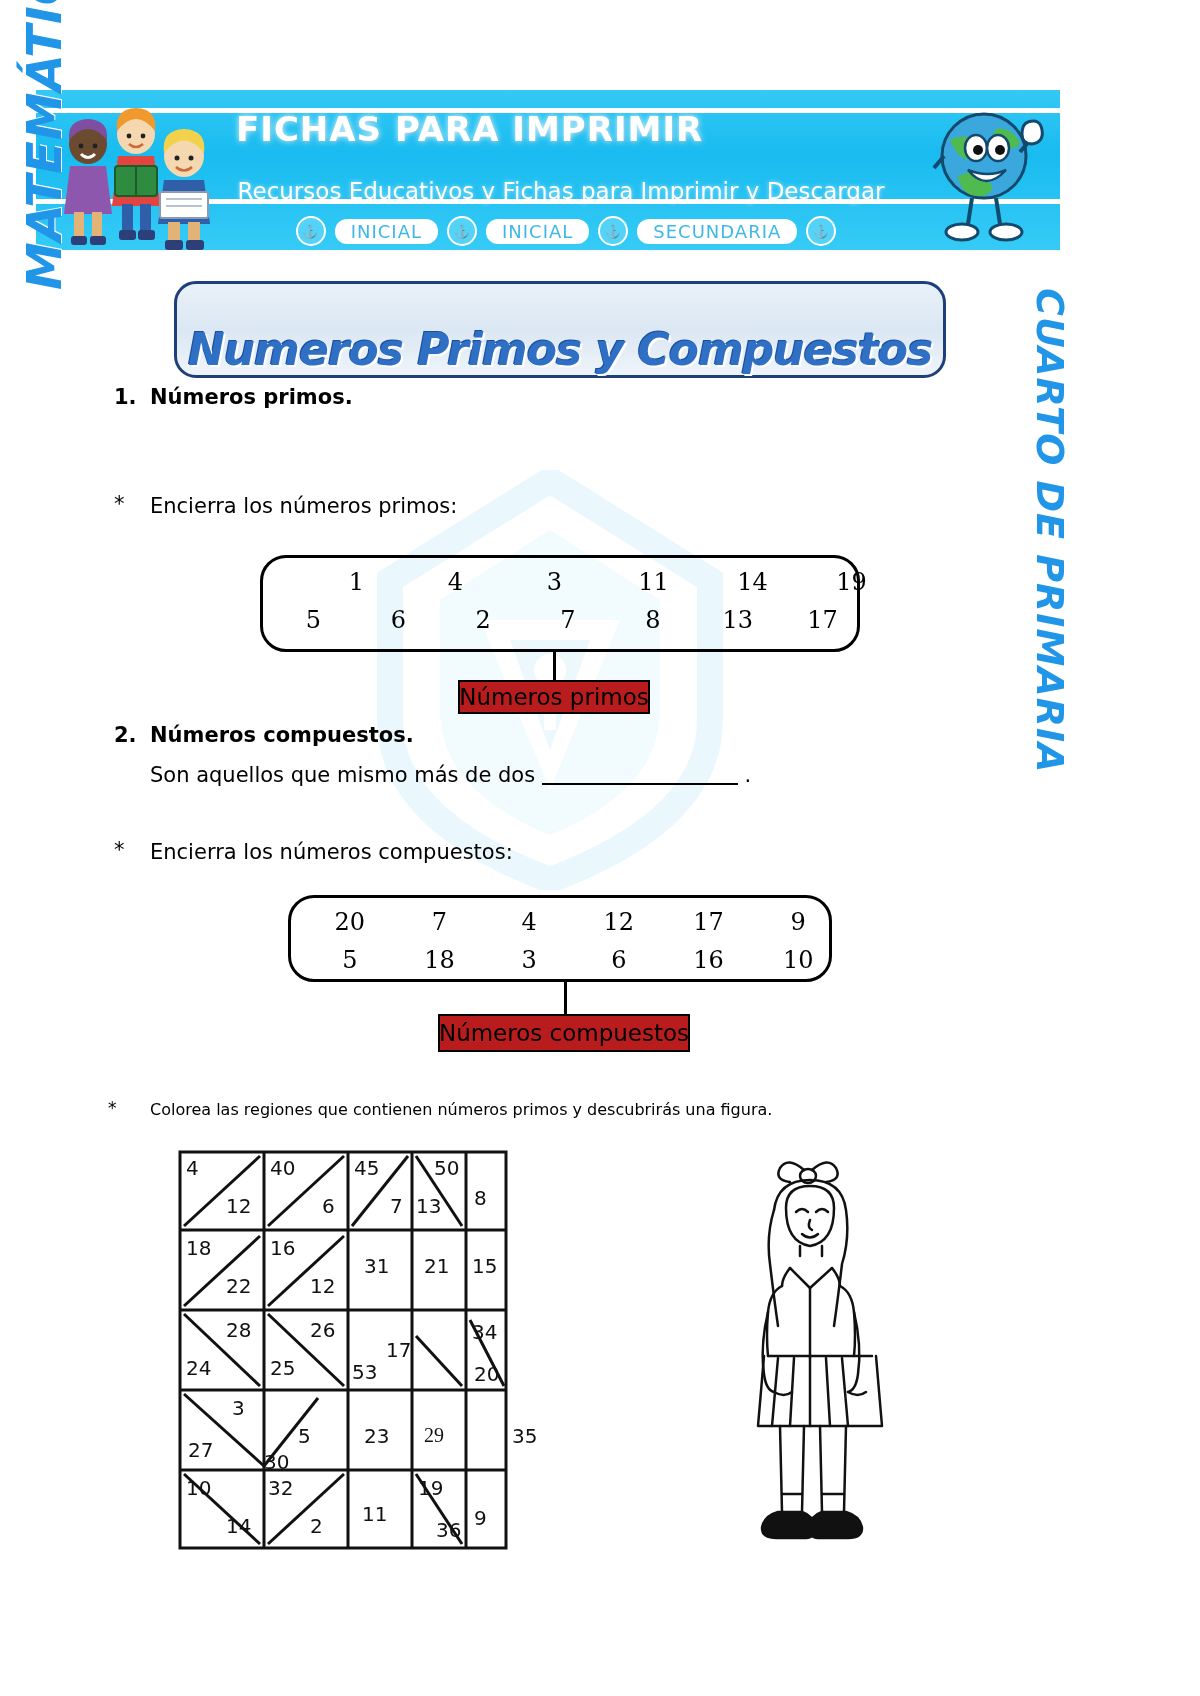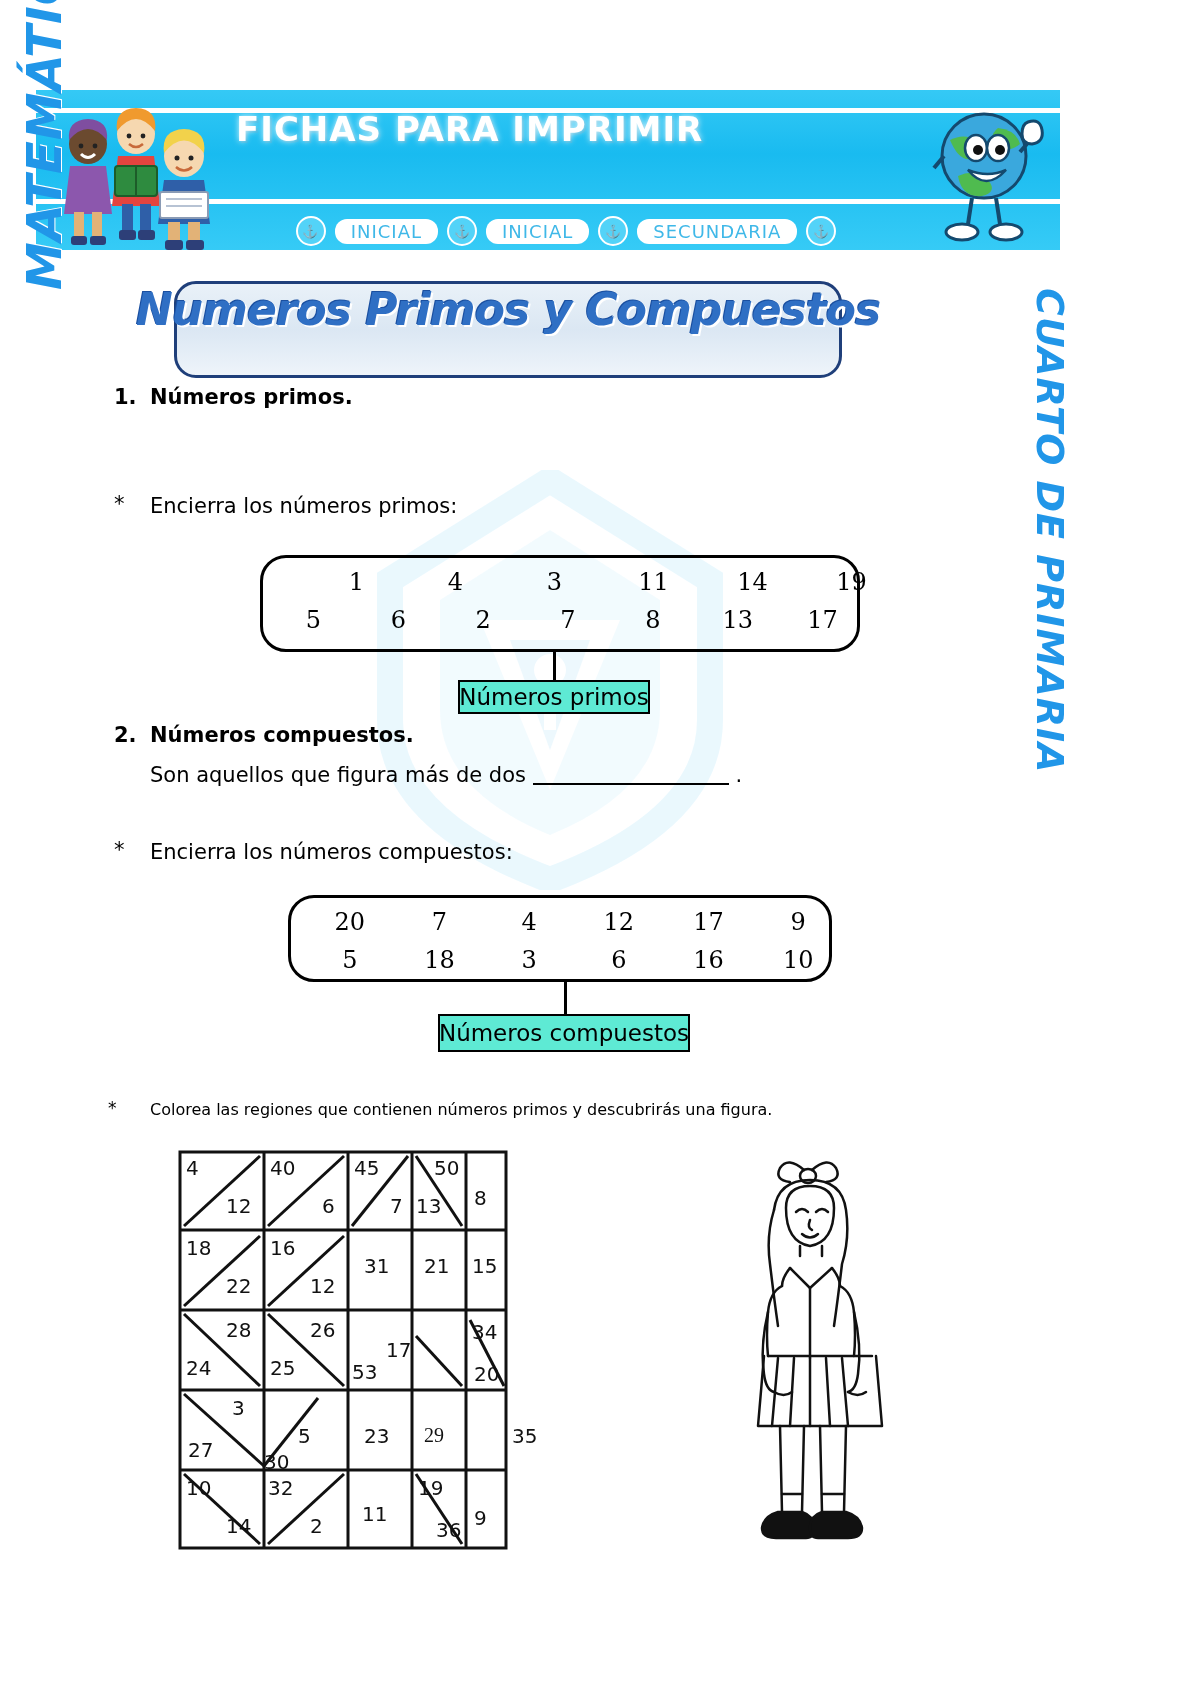--- a/index.html
+++ b/index.html
@@ -85,25 +85,25 @@
     transform:rotate(90deg); transform-origin:left top;
     font-family:"DejaVu Sans", sans-serif;
     font-weight:bold; font-style:italic; font-size:38px;
     color:#2196e8;
     letter-spacing:1px;
     white-space:nowrap;
     text-shadow:1px 1px 0 #ffffff;
   }
   
   .title-plate{
-    position:absolute; left:174px; top:281px; width:668px; height:97px;
+    position:absolute; left:174px; top:281px; width:772px; height:97px;
     background:linear-gradient(180deg,#e9f1f8 0%, #dbe7f3 50%, #eef4fa 100%);
     border:3px solid #1f3f7a; border-radius:22px;
     box-sizing:border-box;
-    display:flex; align-items:flex-start; justify-content:center;
+    display:flex; align-items:flex-end; justify-content:center;
   }
   .title-plate .txt{
     font-family:"DejaVu Sans", sans-serif;
     font-weight:bold; font-style:italic;
     font-size:44px; color:#2f6fc4;
     letter-spacing:-1px;
     text-shadow:2px 2px 0 #ffffff, -1px -1px 0 #1a4fa0;
     white-space:nowrap;
   }
   
@@ -148,21 +148,21 @@
     display:flex; align-items:center;
     font-family:"DejaVu Serif", serif;
     font-size:24px; color:#000;
   }
   .numrow span{ flex:1; text-align:center; }
   .connector{
     position:absolute; width:3px; background:#000;
   }
   .tagbox{
     position:absolute;
-    border:2px solid #000; background:#5eead4;
+    border:2px solid #000; background:#b91c1c;
     box-sizing:border-box;
     display:flex; align-items:center; justify-content:center;
     font-family:"DejaVu Sans", sans-serif;
     font-size:23px; color:#000; white-space:nowrap;
   }
   .color-instr{
     position:absolute;
     font-family:"DejaVu Sans", sans-serif;
     font-size:16px; color:#000; white-space:nowrap;
   }
@@ -222,20 +222,21 @@
         <line x1="114" y1="95" x2="150" y2="95" stroke="#b7c3d4" stroke-width="2"></line>
         <line x1="114" y1="102" x2="150" y2="102" stroke="#b7c3d4" stroke-width="2"></line>
         <rect x="116" y="118" width="12" height="22" fill="#e2b277"></rect>
         <rect x="136" y="118" width="12" height="22" fill="#e2b277"></rect>
         <rect x="113" y="136" width="18" height="10" rx="3" fill="#2d3f78"></rect>
         <rect x="134" y="136" width="18" height="10" rx="3" fill="#2d3f78"></rect>
       </svg>
     </div>
 
     <div class="banner-title">FICHAS PARA IMPRIMIR</div>
+    <div class="banner-sub">Recursos Educativos y Fichas para Imprimir y Descargar</div>
 
     <div class="badges">
       <span class="seal">⚓</span>
       <span class="badge">INICIAL</span>
       <span class="seal">⚓</span>
       <span class="badge">INICIAL</span>
       <span class="seal">⚓</span>
       <span class="badge">SECUNDARIA</span>
       <span class="seal">⚓</span>
     </div>
@@ -310,21 +311,21 @@
     </div>
     <div class="connector" style="left:553px; top:652px; height:30px;"></div>
     <div class="tagbox" style="left:458px; top:680px; width:192px; height:34px;">
       <span>Números primos</span>
     </div>
 
     <div class="num-head" style="left:114px; top:723px;">2.</div>
     <div class="num-head" style="left:150px; top:723px;">Números compuestos.</div>
 
     <div class="body-line" style="left:150px; top:763px;">
-      <span>Son aquellos que figura más de dos</span>
+      <span>Son aquellos que mismo más de dos</span>
       <span class="blank-long"></span>
       <span>.</span>
     </div>
 
     <div class="star" style="left:114px; top:838px;">*</div>
     <div class="body-line" style="left:150px; top:840px;">Encierra los números compuestos:</div>
 
     <div class="numbox" style="left:288px; top:895px; width:544px; height:87px;">
       <div class="numrow" style="top:10px; padding:0 14px;">
         <span>20</span>

